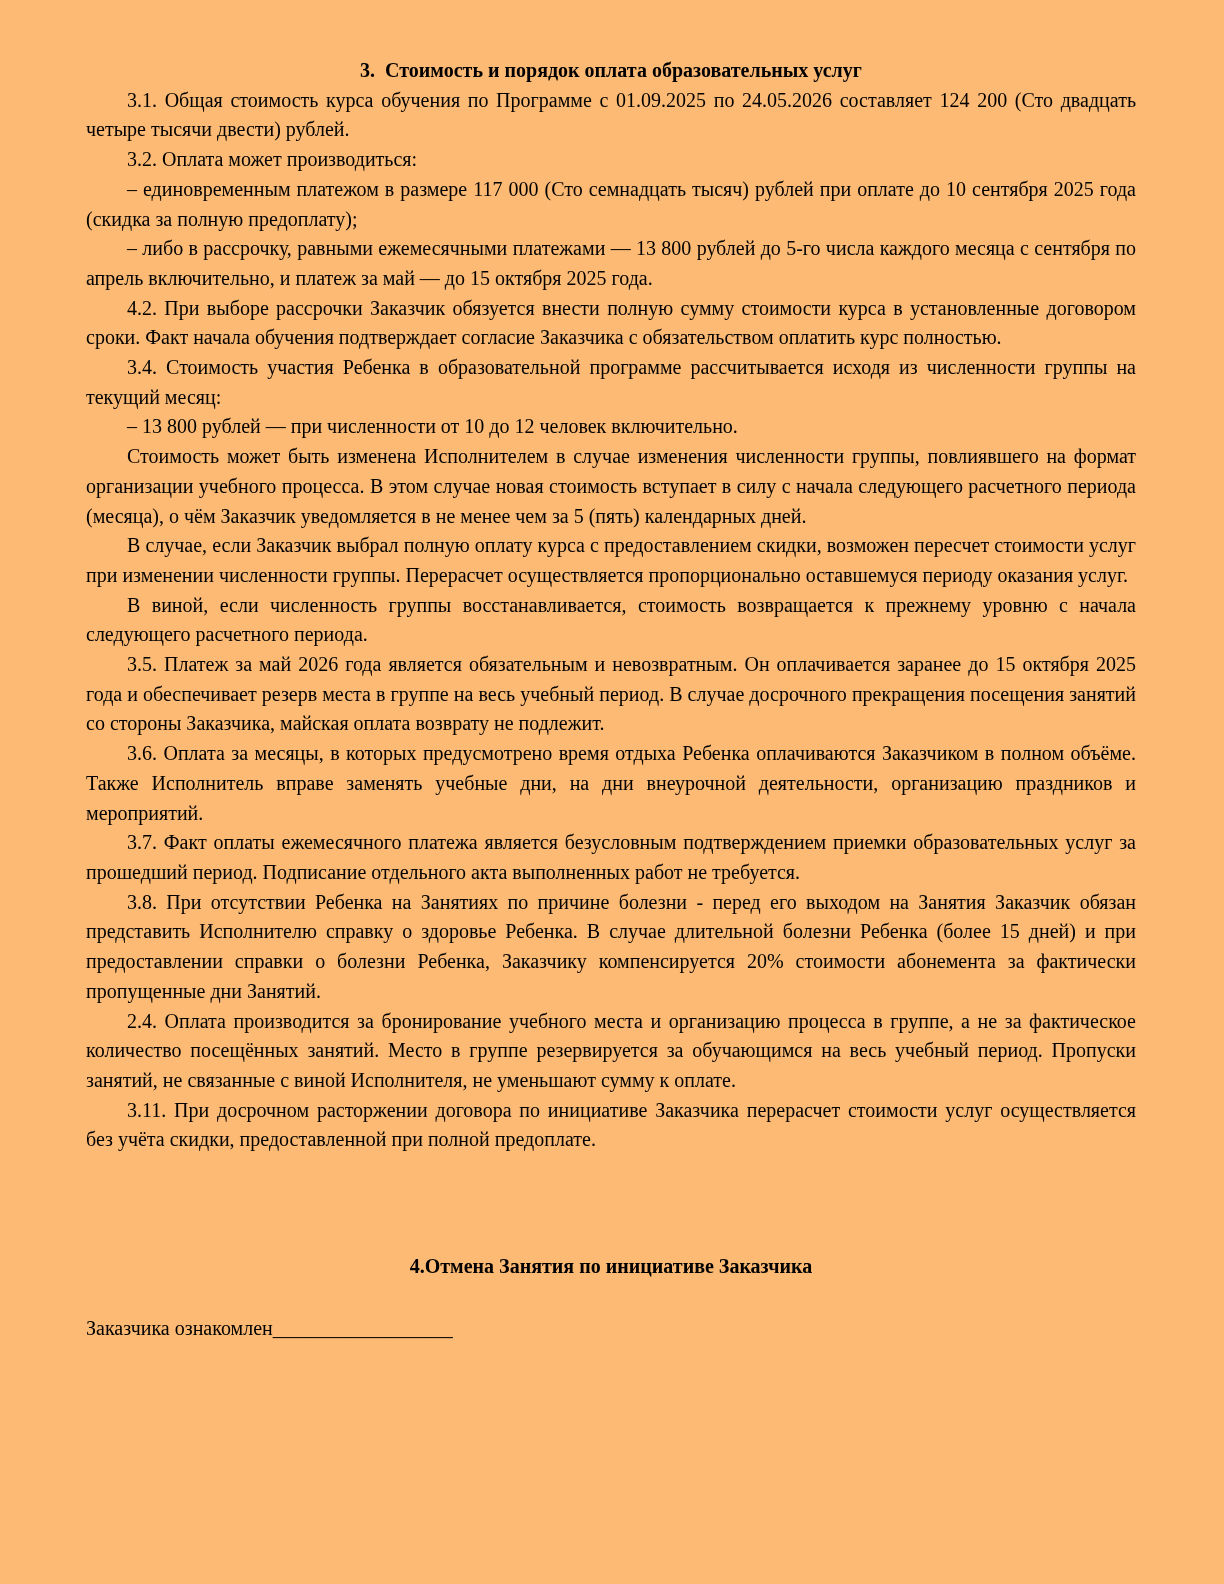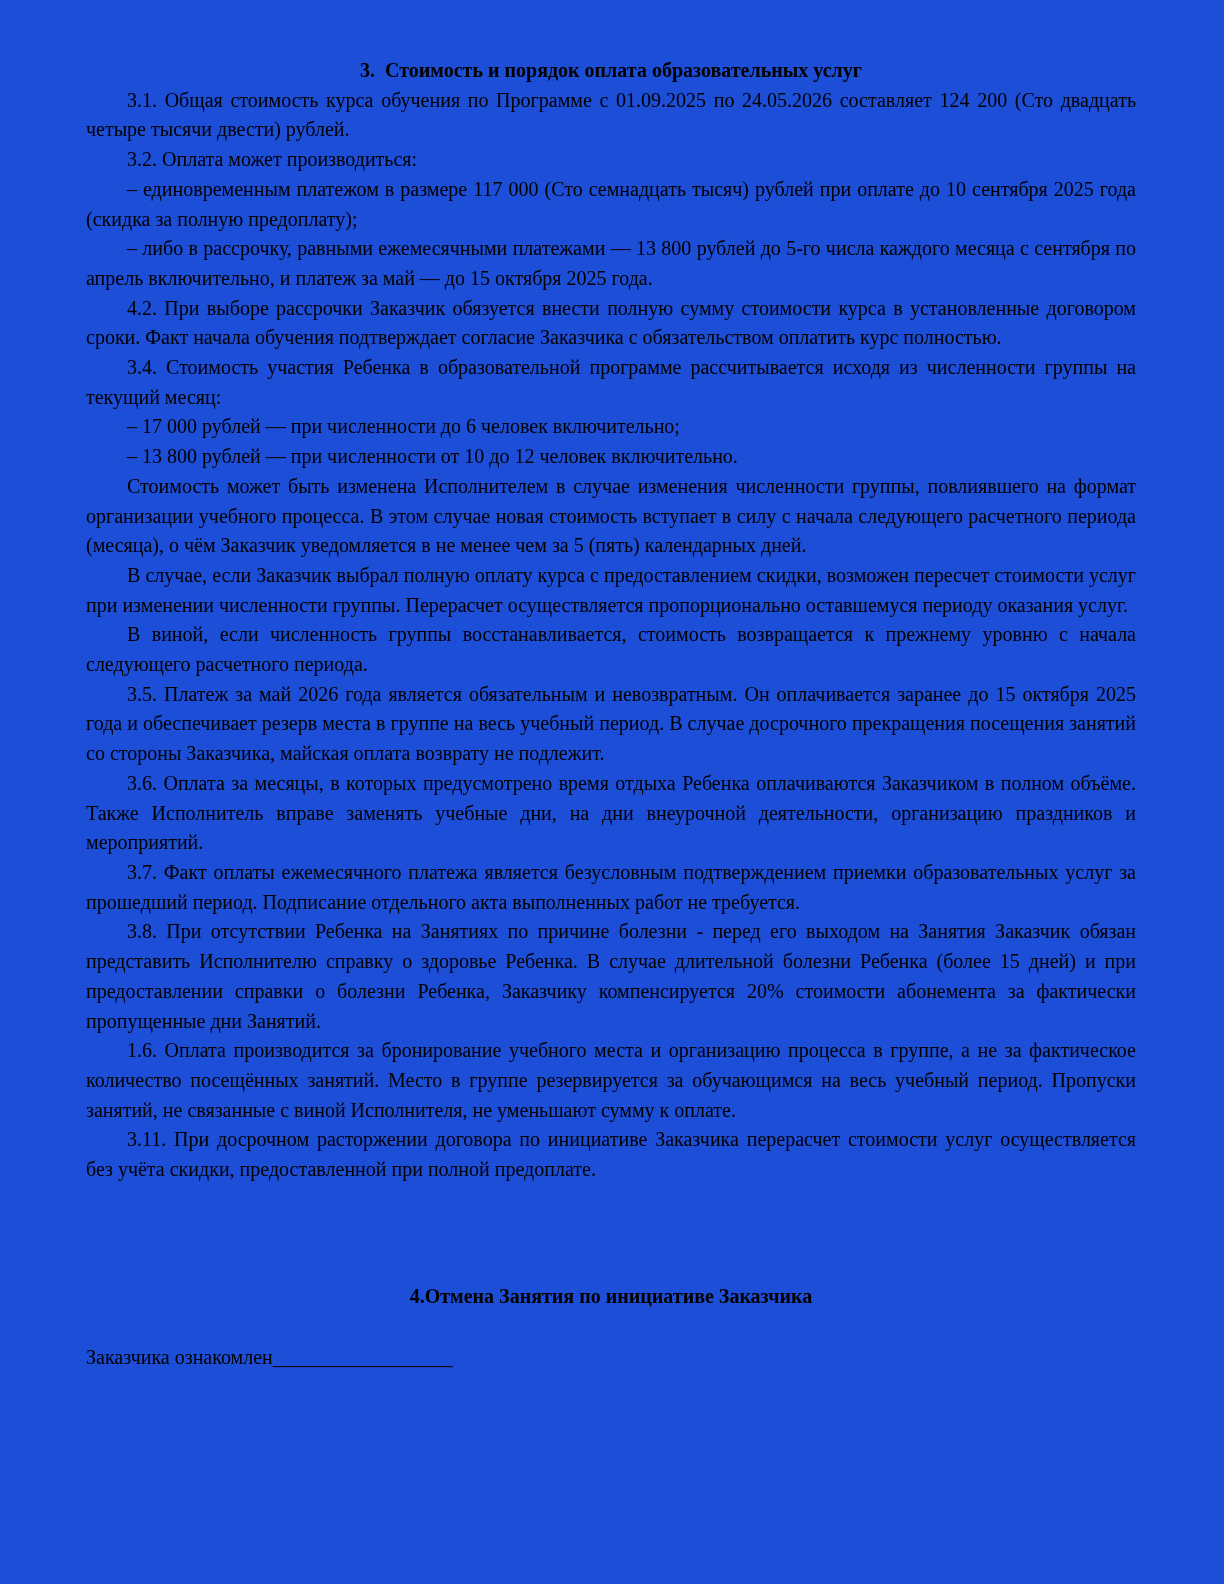--- a/index.html
+++ b/index.html
@@ -8,21 +8,21 @@
     width: 1224px;
     height: 1584px;
     font-family: "Liberation Serif", serif;
     color: #000000;
     overflow: hidden;
   }
   .page {
     width: 1224px;
     height: 1584px;
     padding: 56px 88px 0 86px;
-    background: #1d4ed8;
+    background: #fdba74;
   }
   .section-title {
     font-size: 20px;
     line-height: 29.7px;
     font-weight: bold;
     text-align: center;
     white-space: pre-wrap;
   }
   .para {
     font-size: 20px;
@@ -54,30 +54,29 @@
 
   <div class="section-title">3.  Стоимость и порядок оплата образовательных услуг</div>
 
   <div id="section3-body">
       <p class="para">3.1. Общая стоимость курса обучения по Программе с 01.09.2025 по 24.05.2026 составляет 124 200 (Сто двадцать четыре тысячи двести) рублей.</p>
       <p class="para">3.2. Оплата может производиться:</p>
       <p class="para">– единовременным платежом в размере 117 000 (Сто семнадцать тысяч) рублей при оплате до 10 сентября 2025 года (скидка за полную предоплату);</p>
       <p class="para">– либо в рассрочку, равными ежемесячными платежами — 13 800 рублей до 5-го числа каждого месяца с сентября по апрель включительно, и платеж за май — до 15 октября 2025 года.</p>
       <p class="para">4.2. При выборе рассрочки Заказчик обязуется внести полную сумму стоимости курса в установленные договором сроки. Факт начала обучения подтверждает согласие Заказчика с обязательством оплатить курс полностью.</p>
       <p class="para">3.4. Стоимость участия Ребенка в образовательной программе рассчитывается исходя из численности группы на текущий месяц:</p>
-      <p class="para">– 17 000 рублей — при численности до 6 человек включительно;</p>
       <p class="para">– 13 800 рублей — при численности от 10 до 12 человек включительно.</p>
       <p class="para">Стоимость может быть изменена Исполнителем в случае изменения численности группы, повлиявшего на формат организации учебного процесса. В этом случае новая стоимость вступает в силу с начала следующего расчетного периода (месяца), о чём Заказчик уведомляется в не менее чем за 5 (пять) календарных дней.</p>
       <p class="para">В случае, если Заказчик выбрал полную оплату курса с предоставлением скидки, возможен пересчет стоимости услуг при изменении численности группы. Перерасчет осуществляется пропорционально оставшемуся периоду оказания услуг.</p>
       <p class="para">В виной, если численность группы восстанавливается, стоимость возвращается к прежнему уровню с начала следующего расчетного периода.</p>
       <p class="para">3.5. Платеж за май 2026 года является обязательным и невозвратным. Он оплачивается заранее до 15 октября 2025 года и обеспечивает резерв места в группе на весь учебный период. В случае досрочного прекращения посещения занятий со стороны Заказчика, майская оплата возврату не подлежит.</p>
       <p class="para">3.6. Оплата за месяцы, в которых предусмотрено время отдыха Ребенка оплачиваются Заказчиком в полном объёме. Также Исполнитель вправе заменять учебные дни, на дни внеурочной деятельности, организацию праздников и мероприятий.</p>
       <p class="para">3.7. Факт оплаты ежемесячного платежа является безусловным подтверждением приемки образовательных услуг за прошедший период. Подписание отдельного акта выполненных работ не требуется.</p>
       <p class="para">3.8. При отсутствии Ребенка на Занятиях по причине болезни - перед его выходом на Занятия Заказчик обязан представить Исполнителю справку о здоровье Ребенка. В случае длительной болезни Ребенка (более 15 дней) и при предоставлении справки о болезни Ребенка, Заказчику компенсируется 20% стоимости абонемента за фактически пропущенные дни Занятий.</p>
-      <p class="para">1.6. Оплата производится за бронирование учебного места и организацию процесса в группе, а не за фактическое количество посещённых занятий. Место в группе резервируется за обучающимся на весь учебный период. Пропуски занятий, не связанные с виной Исполнителя, не уменьшают сумму к оплате.</p>
+      <p class="para">2.4. Оплата производится за бронирование учебного места и организацию процесса в группе, а не за фактическое количество посещённых занятий. Место в группе резервируется за обучающимся на весь учебный период. Пропуски занятий, не связанные с виной Исполнителя, не уменьшают сумму к оплате.</p>
       <p class="para">3.11. При досрочном расторжении договора по инициативе Заказчика перерасчет стоимости услуг осуществляется без учёта скидки, предоставленной при полной предоплате.</p>
     </div>
 
   <div class="section4-title">4.Отмена Занятия по инициативе Заказчика</div>
 
   <p class="ack"><span>Заказчика ознакомлен</span><span class="blank">__________________</span></p>
 
 </div>
 
 </body></html>

